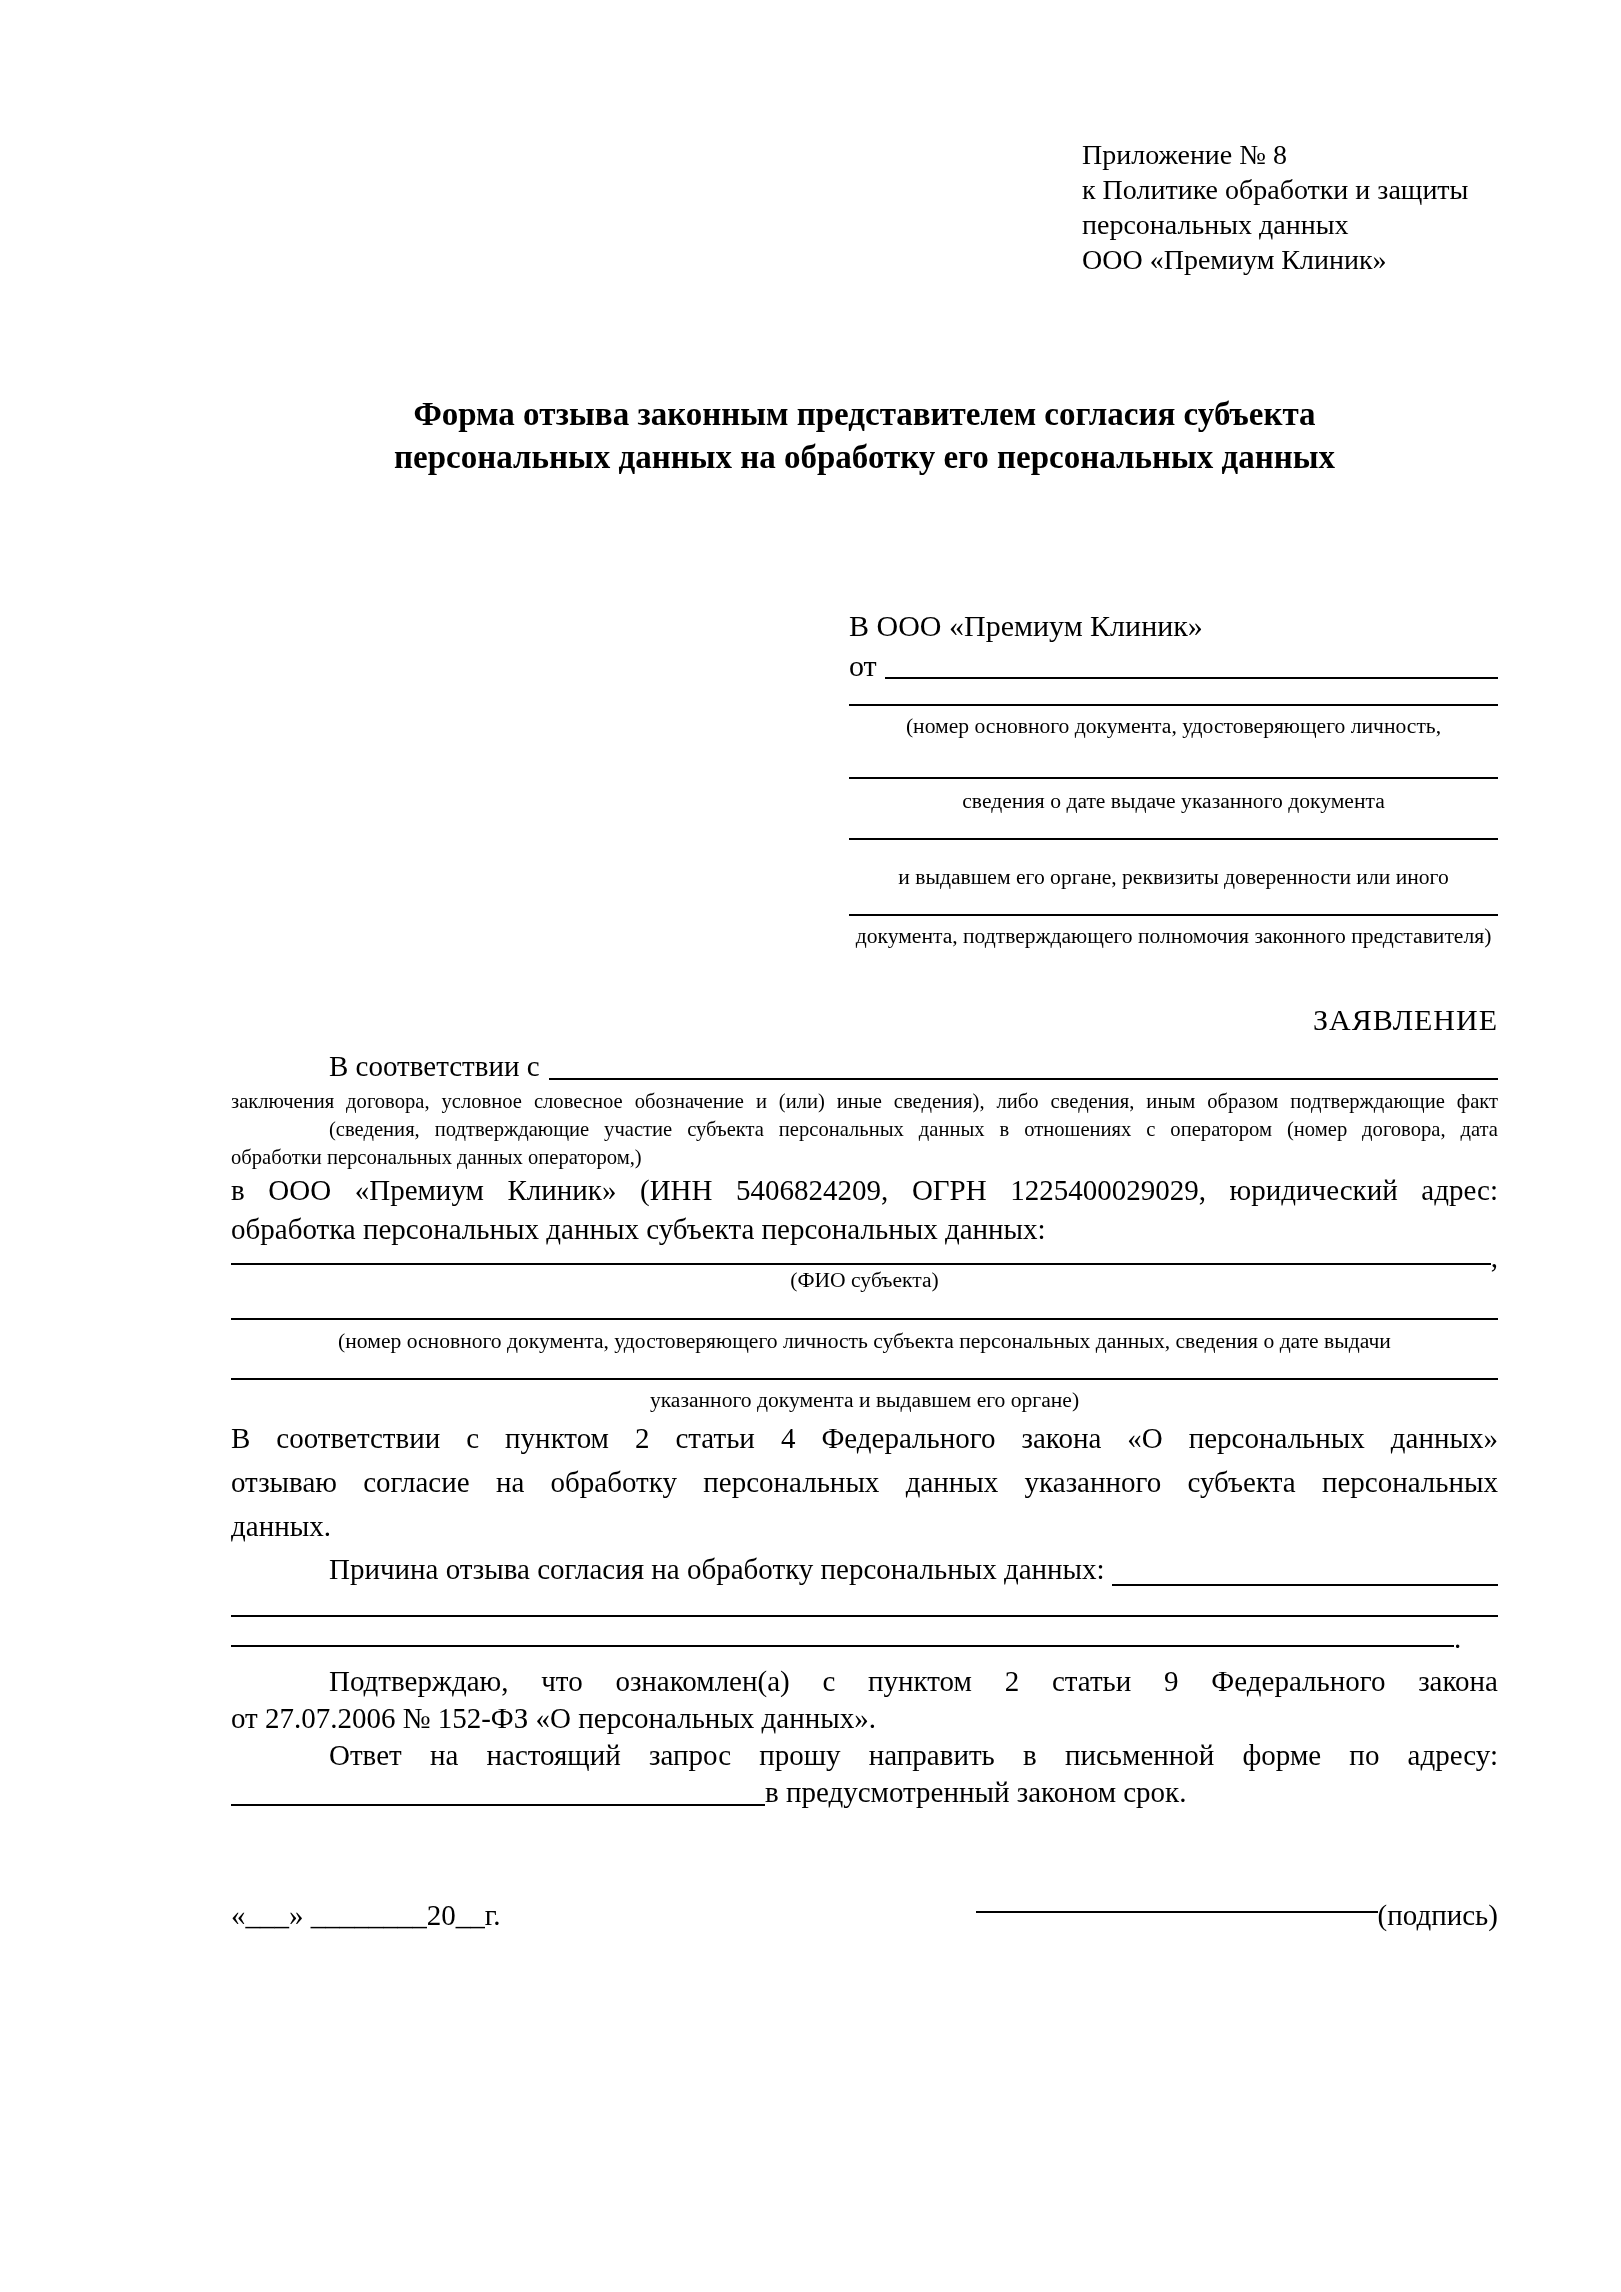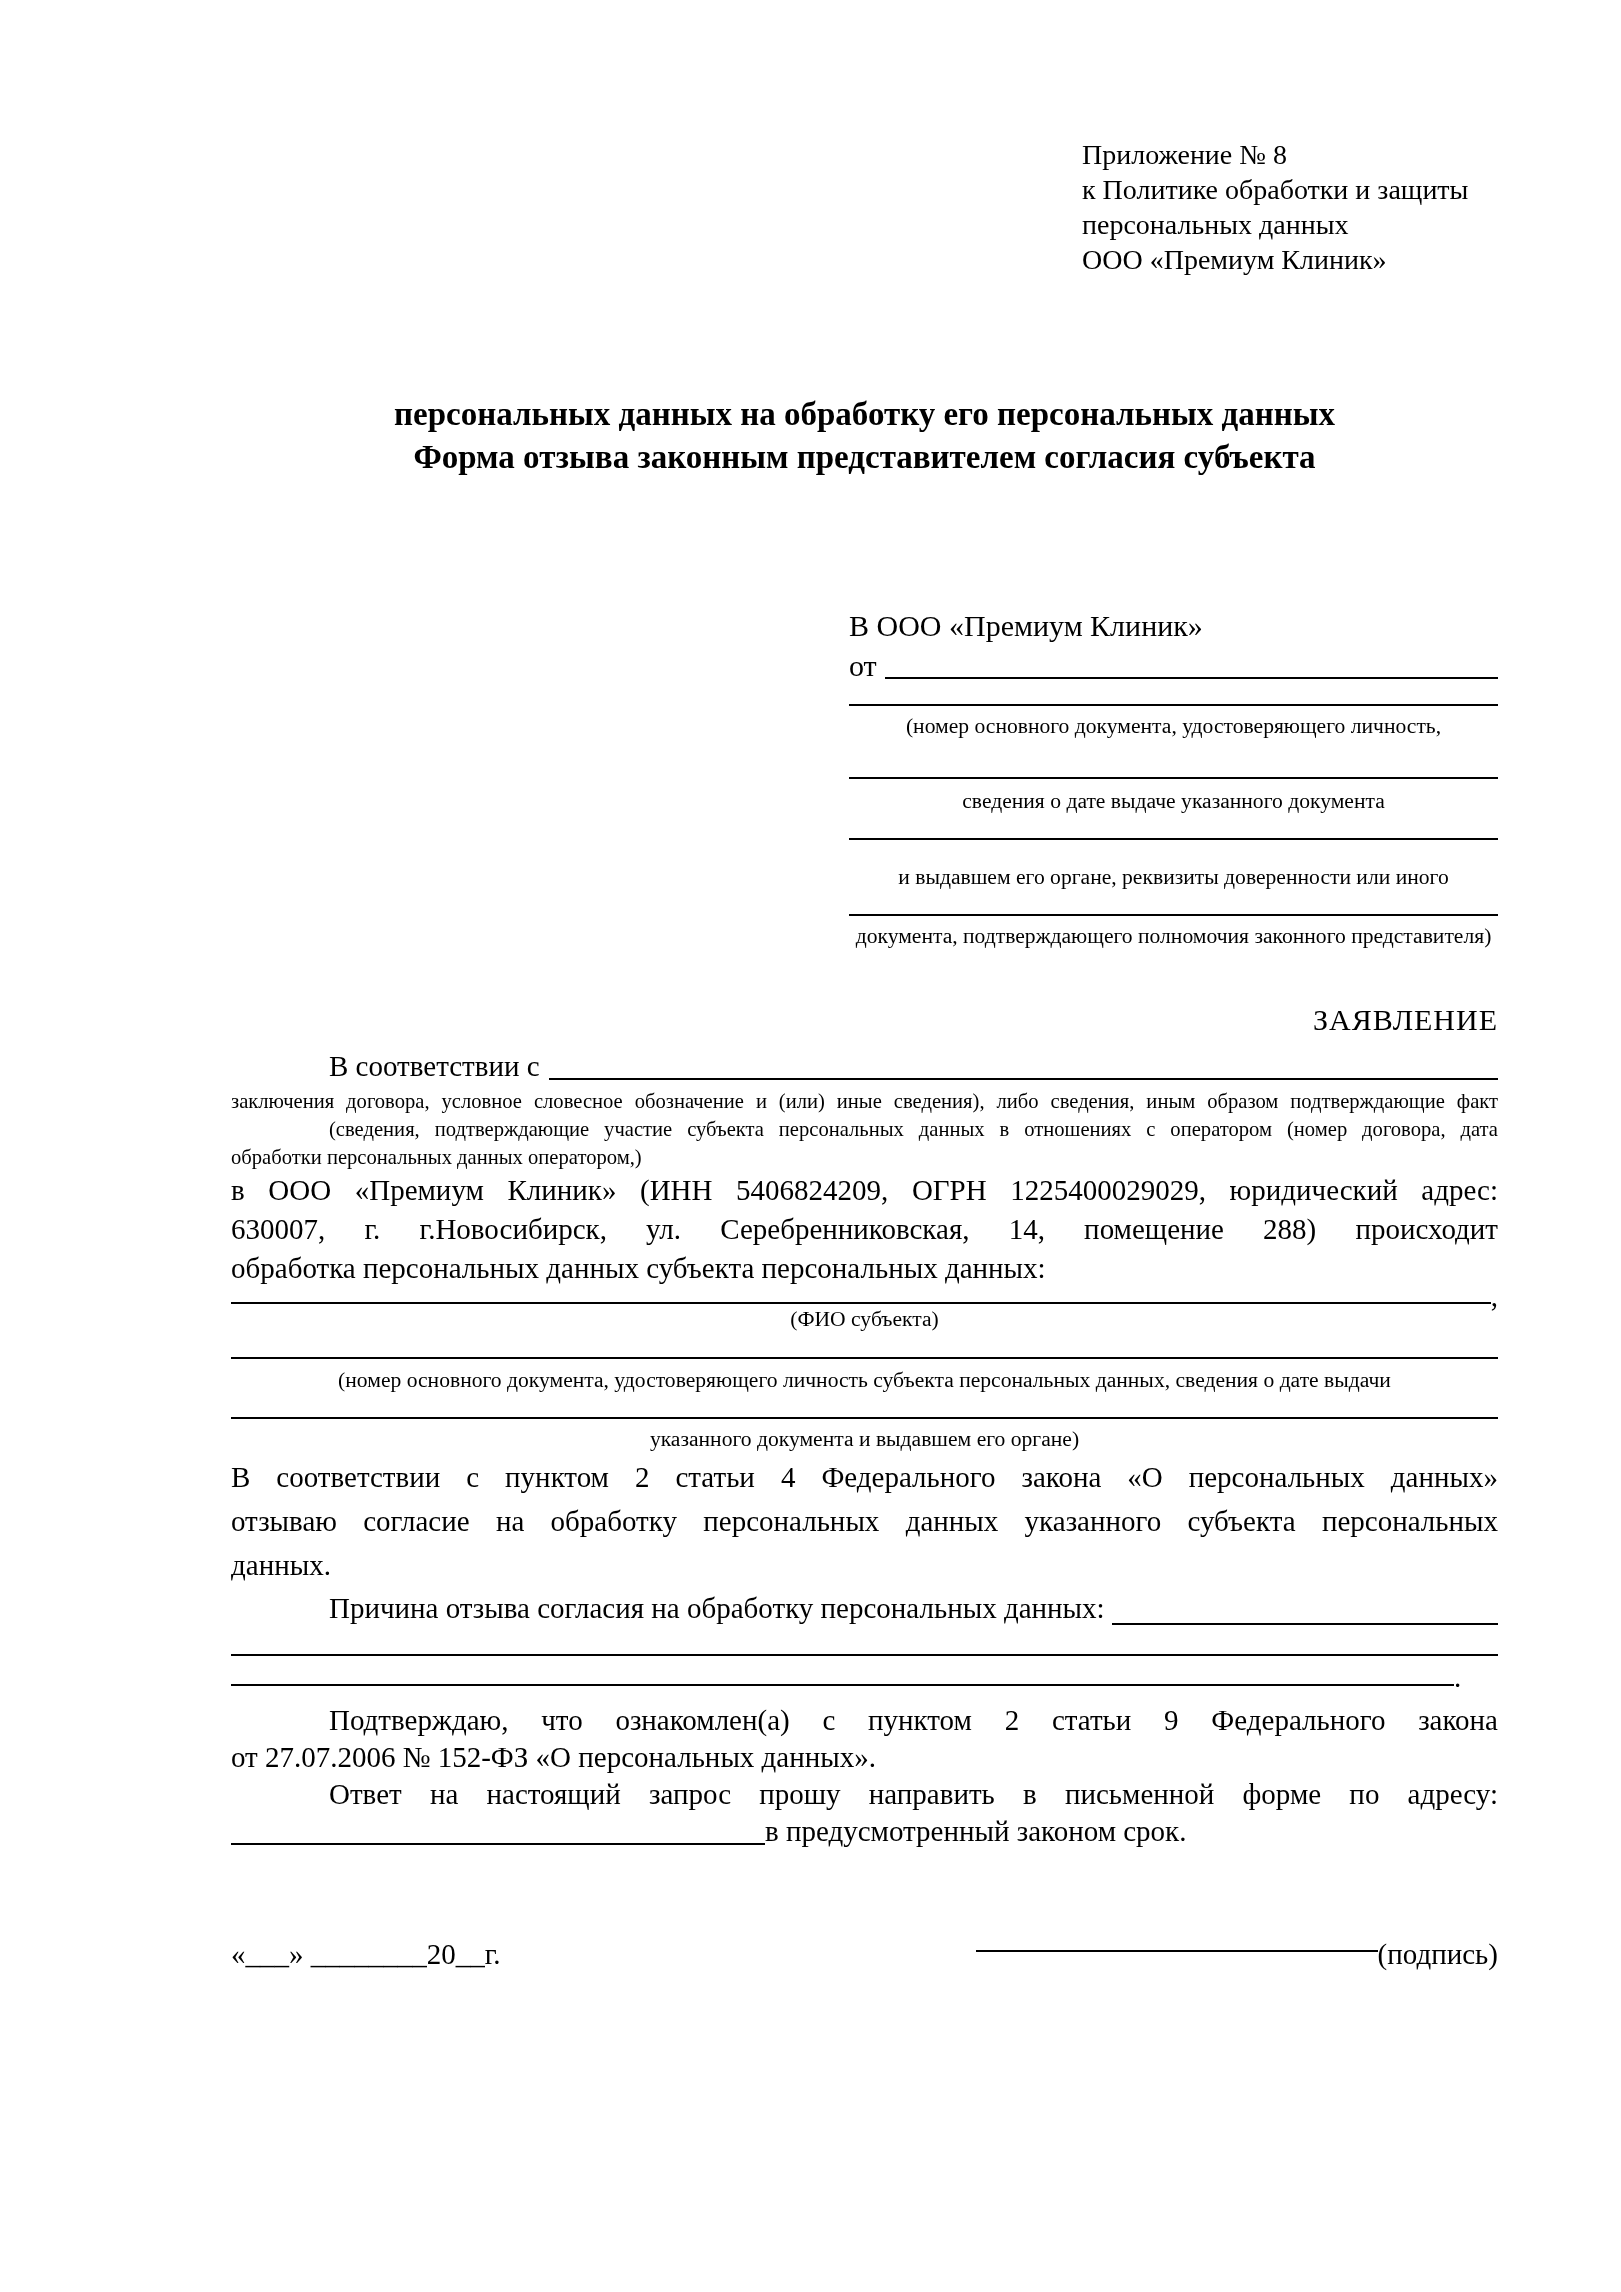--- a/index.html
+++ b/index.html
@@ -71,22 +71,22 @@
   <div class="content">
 
     <div class="appendix">
       <div>Приложение № 8</div>
       <div>к Политике обработки и защиты</div>
       <div>персональных данных</div>
       <div>ООО «Премиум Клиник»</div>
     </div>
 
     <div class="title">
+      <div>Форма отзыва законным представителем согласия субъекта</div>
       <div>персональных данных на обработку его персональных данных</div>
-      <div>Форма отзыва законным представителем согласия субъекта</div>
     </div>
 
     <div class="addressee">
       <div class="to-line">В ООО «Премиум Клиник»</div>
       <div class="from-row">
         <span>от</span>
         <span class="fill"></span>
       </div>
 
       <div class="u u-f1"></div>
@@ -110,21 +110,20 @@
     </div>
 
     <div class="note">
       <div class="stretch">заключения договора, условное словесное обозначение и (или) иные сведения), либо сведения, иным образом подтверждающие факт</div>
       <div class="stretch indent">(сведения, подтверждающие участие субъекта персональных данных в отношениях с оператором (номер договора, дата</div>
       <div>обработки персональных данных оператором,)</div>
     </div>
 
     <div class="para operator">
       <div class="stretch">в ООО «Премиум Клиник» (ИНН 5406824209, ОГРН 1225400029029, юридический адрес:</div>
-      <div class="stretch">630007, г. г.Новосибирск, ул. Серебренниковская, 14, помещение 288) происходит</div>
       <div>обработка персональных данных субъекта персональных данных:</div>
     </div>
 
     <div class="fio-row">
       <span class="fill"></span>
       <span class="suffix">,</span>
     </div>
     <div class="cap cap-subject-fio">(ФИО субъекта)</div>
 
     <div class="u u-s2"></div>

